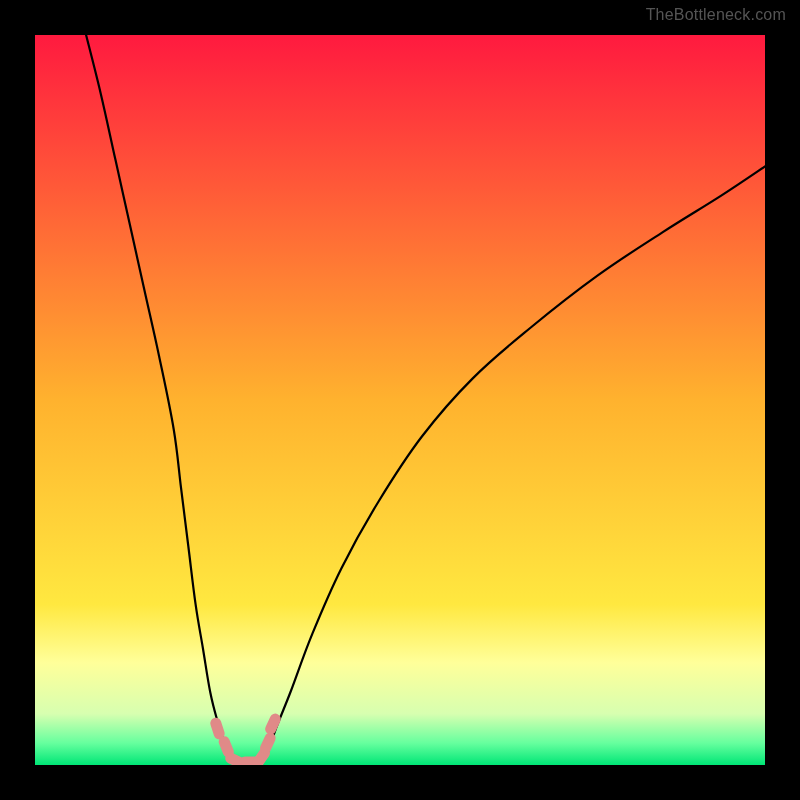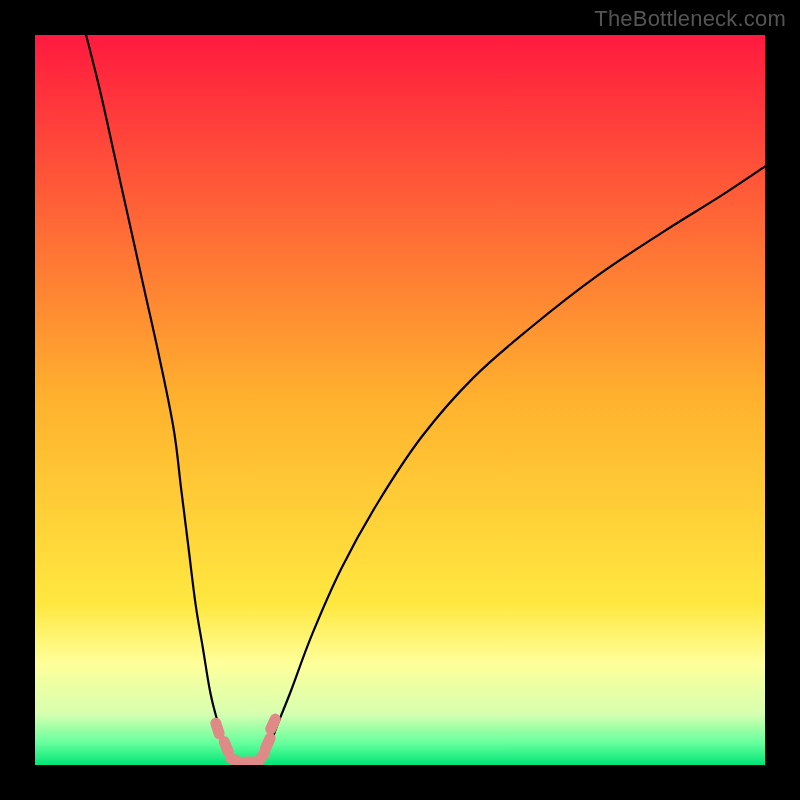--- a/index.html
+++ b/index.html
@@ -8,21 +8,21 @@
     position: relative;
     width: 800px;
     height: 800px;
     background: #000;
   }
   .watermark {
     position: absolute;
     top: 6px;
     right: 14px;
     font-family: Arial, Helvetica, sans-serif;
-    font-size: 22px;
+    font-size: 16px;
     color: #555;
     letter-spacing: 0.2px;
     user-select: none;
   }
   .plot {
     position: absolute;
     left: 35px;
     top: 35px;
     width: 730px;
     height: 730px;

